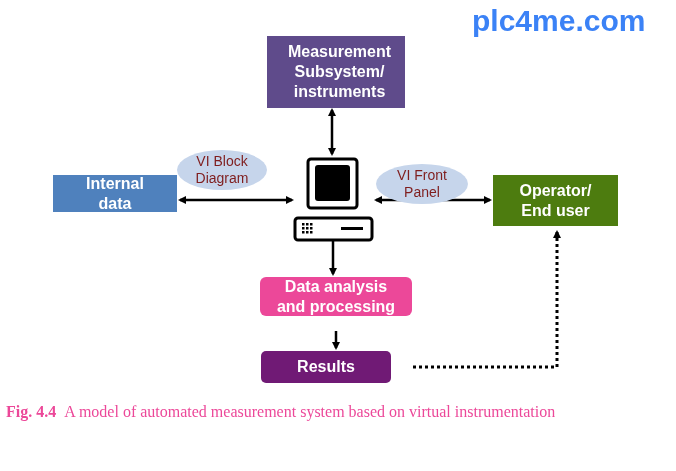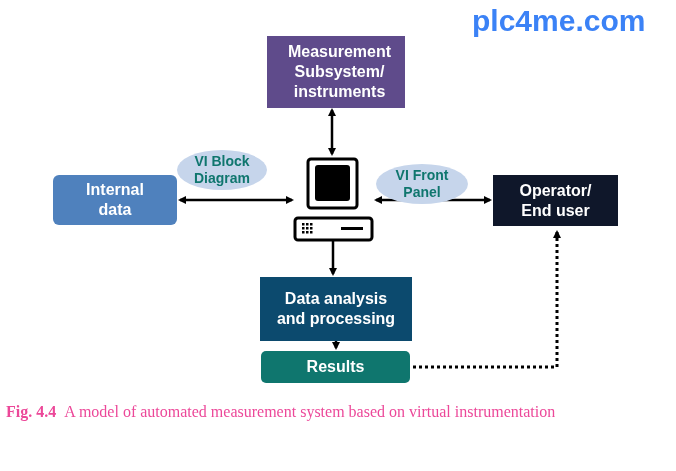--- a/index.html
+++ b/index.html
@@ -1,23 +1,23 @@
 <!DOCTYPE html>
 <html><head>
 <meta charset="utf-8">
 <style>
   html, body { margin:0; padding:0; background:#ffffff; }
   body { width:676px; height:471px; position:relative; overflow:hidden; font-family:"Liberation Sans", sans-serif; }
   .box { position:absolute; display:flex; align-items:center; justify-content:center; text-align:center; color:#ffffff; font-family:"Liberation Sans", sans-serif; font-weight:bold; font-size:16px; line-height:20px; white-space:pre-line; }
   #meas { left:267px; top:36px; width:131px; height:72px; background:#5f4b8b;padding-left:7px; }
-  #internal { left:53px; top:175px; width:124px; height:50px; background:#4f81bd;border-radius:6px; }
-  #operator { left:493px; top:175px; width:125px; height:51px; background:#0f172a; }
-  #analysis { left:260px; top:277px; width:152px; height:64px; background:#0c4a6e; }
-  #results { left:261px; top:351px; width:149px; height:32px; background:#0f766e; border-radius:5px; }
-  .ellipse { position:absolute; border-radius:50%; background:#c6d5eb; display:flex; align-items:center; justify-content:center; text-align:center; color:#0f766e; font-weight:bold; font-size:14px; line-height:17px; white-space:pre-line; font-family:"Liberation Sans", sans-serif; }
+  #internal { left:53px; top:175px; width:124px; height:37px; background:#4f81bd; }
+  #operator { left:493px; top:175px; width:125px; height:51px; background:#4d7c0f; }
+  #analysis { left:260px; top:277px; width:152px; height:39px; background:#ec4899;border-radius:6px; }
+  #results { left:261px; top:351px; width:130px; height:32px; background:#701a75; border-radius:5px; }
+  .ellipse { position:absolute; border-radius:50%; background:#c6d5eb; display:flex; align-items:center; justify-content:center; text-align:center; color:#7f1d1d; font-weight:normal; font-size:14px; line-height:17px; white-space:pre-line; font-family:"Liberation Sans", sans-serif; }
   #ell-left { left:177px; top:150px; width:90px; height:40px; }
   #ell-right { left:376px; top:164px; width:92px; height:40px; }
   #watermark { position:absolute; left:472px; top:4px; font-size:30px; font-weight:bold; color:#3b82f6; font-family:"Liberation Sans", sans-serif; }
   #caption { position:absolute; left:6px; top:403px; font-family:"Liberation Serif", serif; font-size:16px; color:#ec4899; white-space:nowrap; }
   #caption b { margin-right:8px; }
   svg#lines { position:absolute; left:0; top:0; }
 </style>
 </head>
 <body>
 

